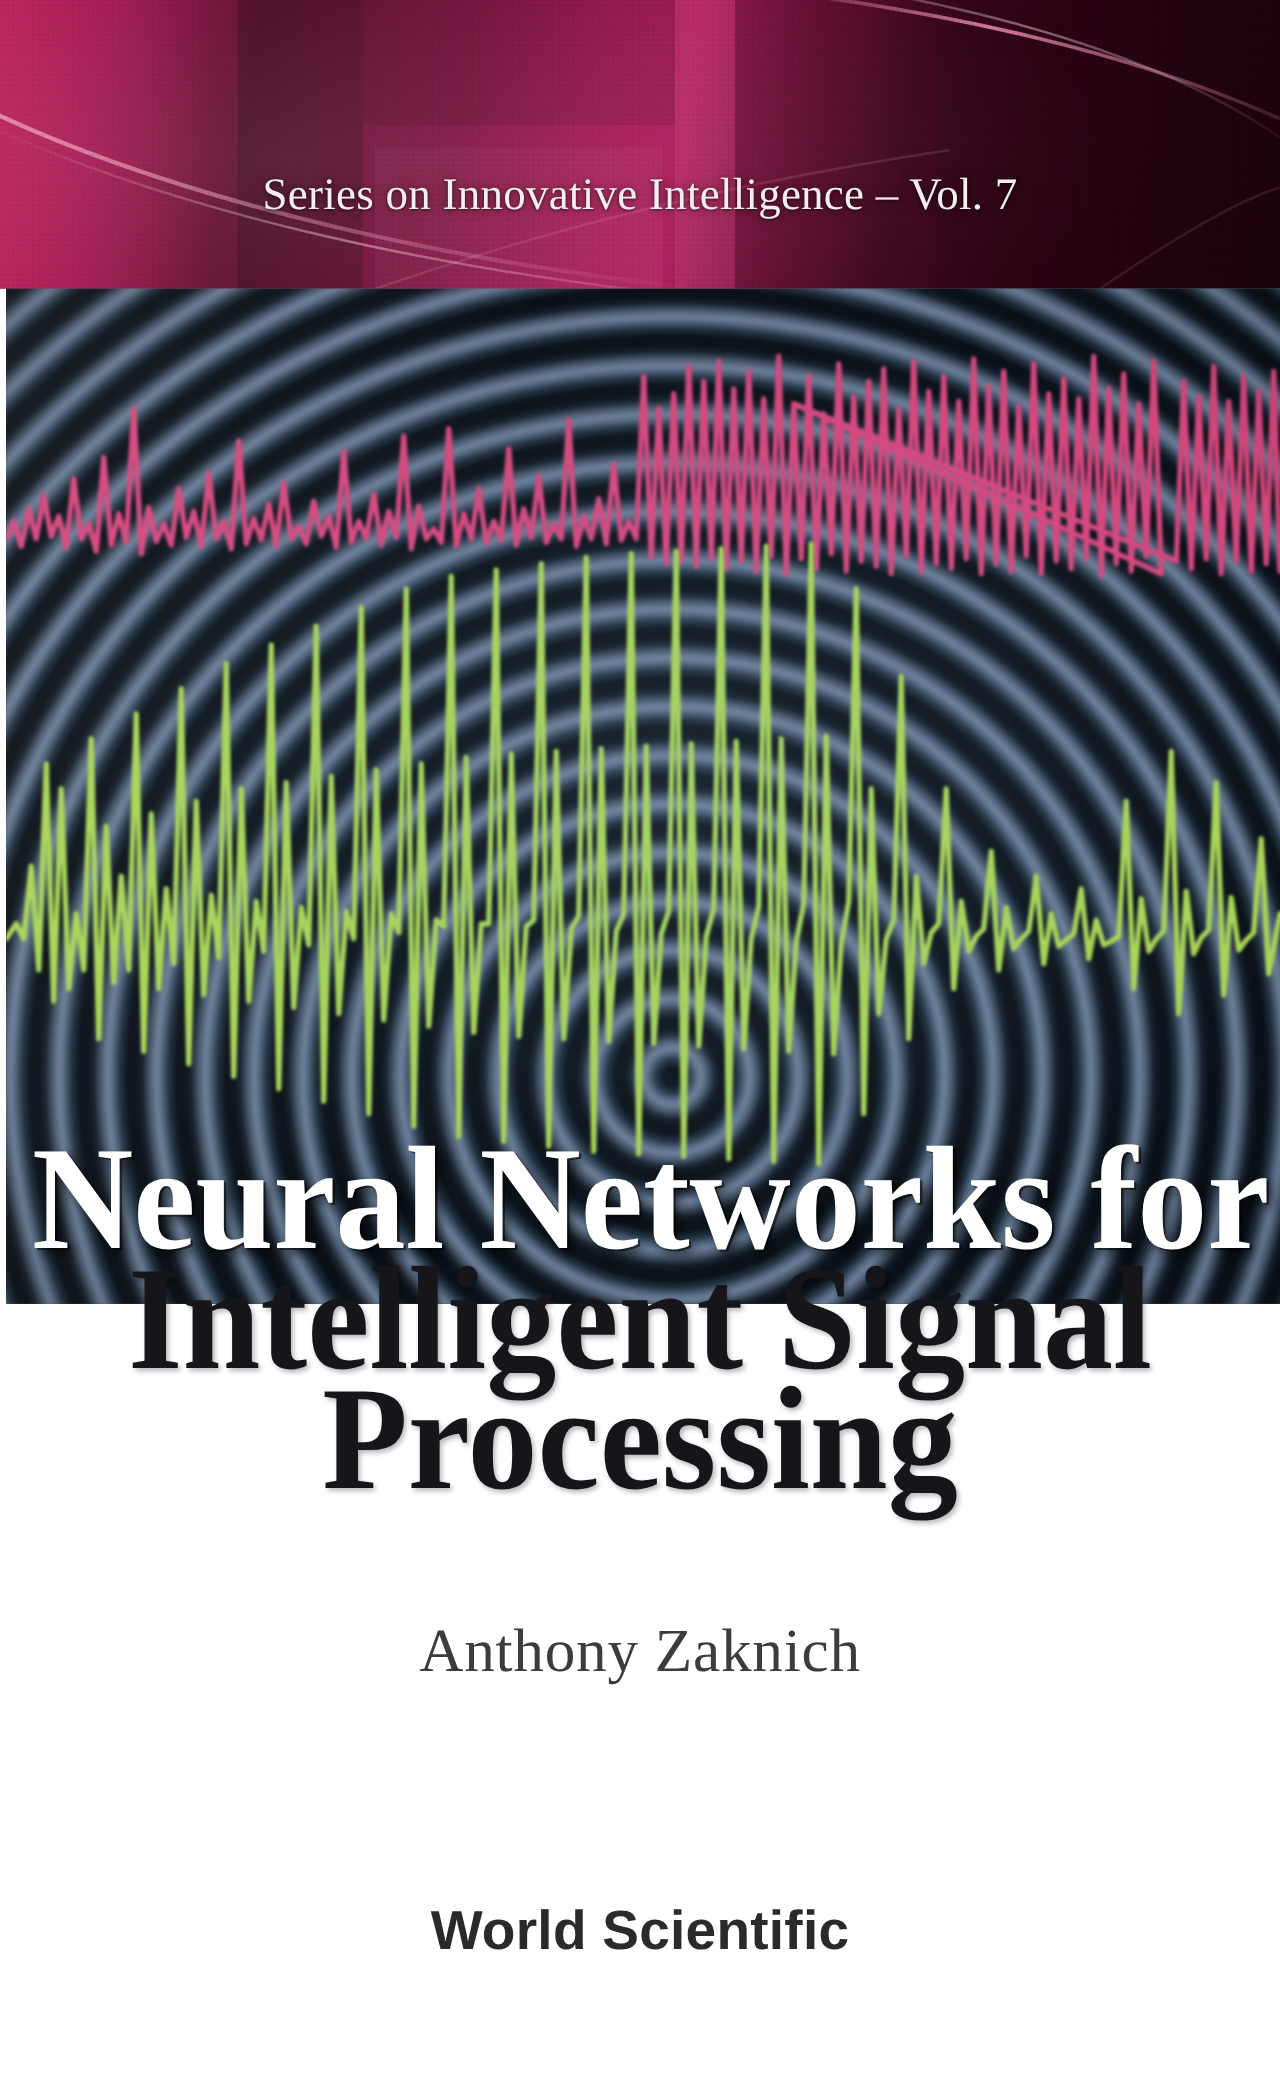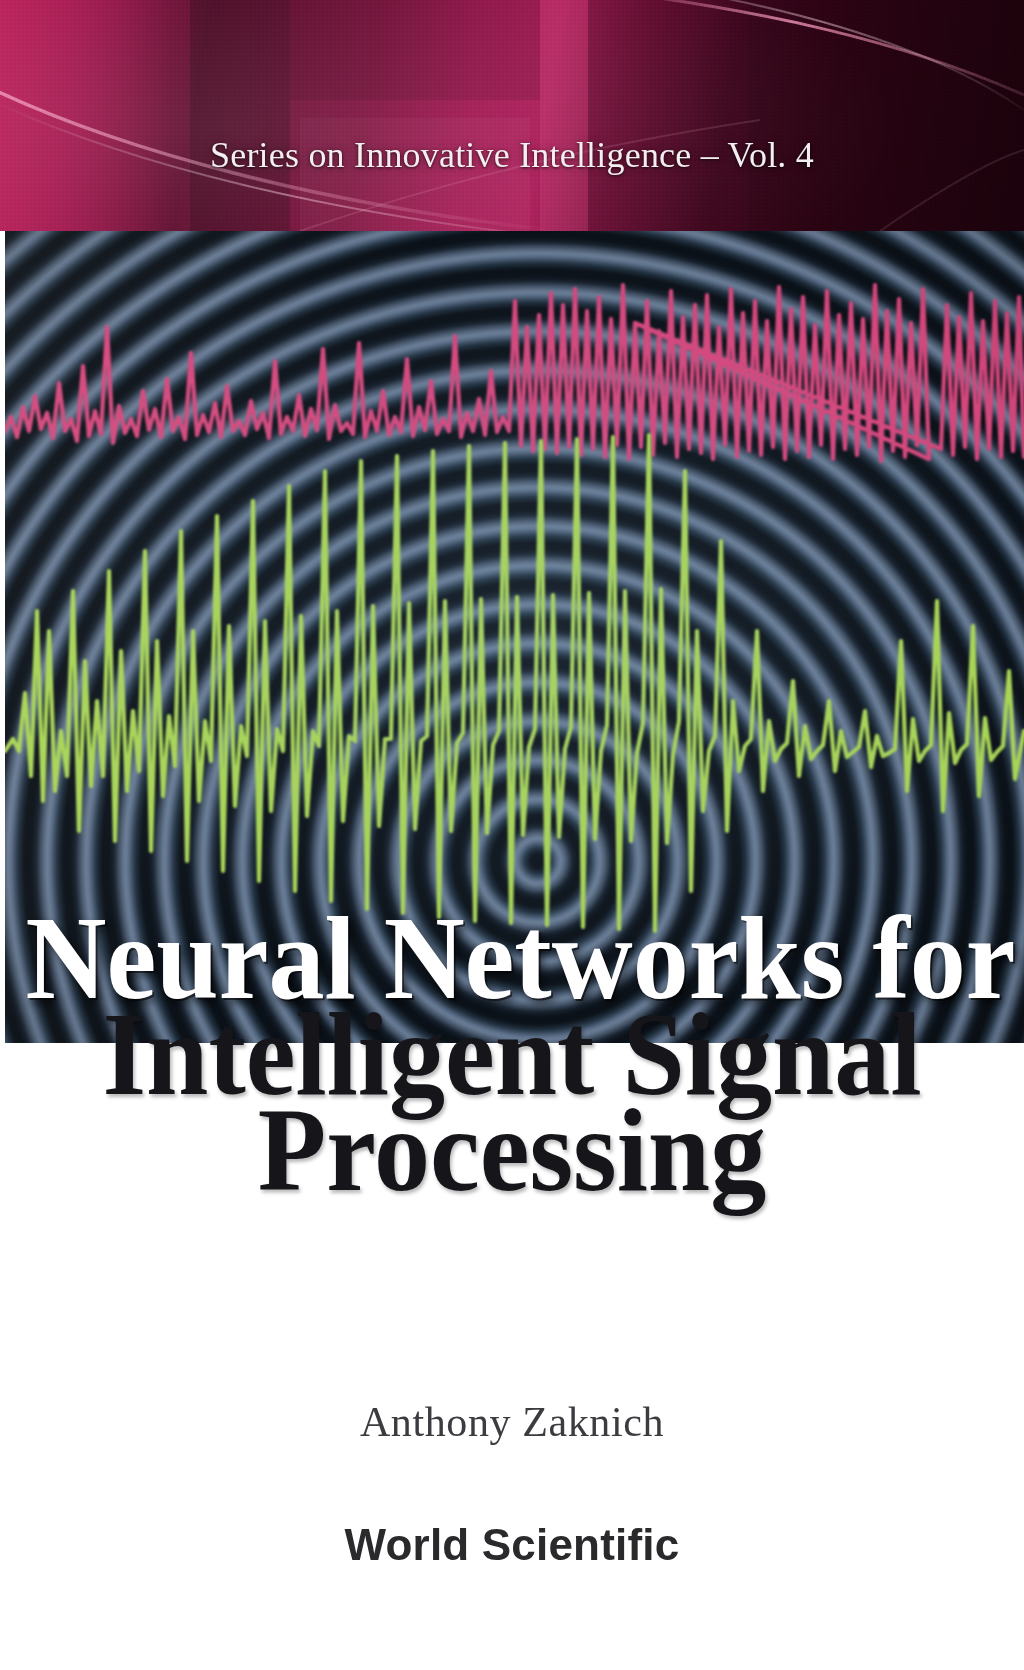--- a/index.html
+++ b/index.html
@@ -116,23 +116,23 @@
     text-shadow:2px 3px 4px rgba(0,0,0,.28);
   }
   .t3{
     top:1092px;font-size:118px;line-height:118px;
     color:#16161a;
     transform:scaleX(.95);
     text-shadow:2px 3px 4px rgba(0,0,0,.28);
   }
 
   .author{
-    position:absolute;left:0;top:1398px;width:1024px;text-align:center;
+    position:absolute;left:0;top:1292px;width:1024px;text-align:center;
     font-family:"Liberation Serif", serif;
-    font-size:42px;color:#3b3b40;letter-spacing:.6px;
+    font-size:49px;color:#3b3b40;letter-spacing:.6px;
   }
   .publisher{
     position:absolute;left:0;top:1520px;width:1024px;text-align:center;
     font-family:"Liberation Sans", sans-serif;font-weight:700;
     font-size:44px;color:#2a2a2d;letter-spacing:.2px;
   }
 </style>
 </head>
 <body>
 
@@ -169,21 +169,21 @@
       <path d="M620,-20 C790,5 930,45 1024,110" stroke="url(#sw3)" stroke-width="2" fill="none"></path>
       <path d="M-10,88 C120,150 320,205 560,231" stroke="url(#sw2)" stroke-width="3.5" fill="none"></path>
       <path d="M-10,100 C130,165 330,215 580,240" stroke="url(#sw3)" stroke-width="2" fill="none"></path>
       <path d="M300,231 C420,190 560,150 760,120" stroke="#ffc0d8" stroke-opacity=".14" stroke-width="2" fill="none"></path>
       <path d="M880,231 C940,190 990,160 1024,150" stroke="#ffc0d8" stroke-opacity=".12" stroke-width="2" fill="none"></path>
     </svg>
 
     <div class="banner-tex"></div>
     <div class="banner-vignette"></div>
 
-    <div class="series-text">Series on Innovative Intelligence – Vol. 4</div>
+    <div class="series-text">Series on Innovative Intelligence – Vol. 7</div>
   </div>
 
   <div class="art">
     <div class="ripples"></div>
 
     <svg class="wave" viewBox="0 0 1019 812" preserveAspectRatio="none">
       <defs>
         <filter id="soft" x="-5%" y="-20%" width="110%" height="140%">
           <feGaussianBlur stdDeviation="1.15"></feGaussianBlur>
         </filter>

